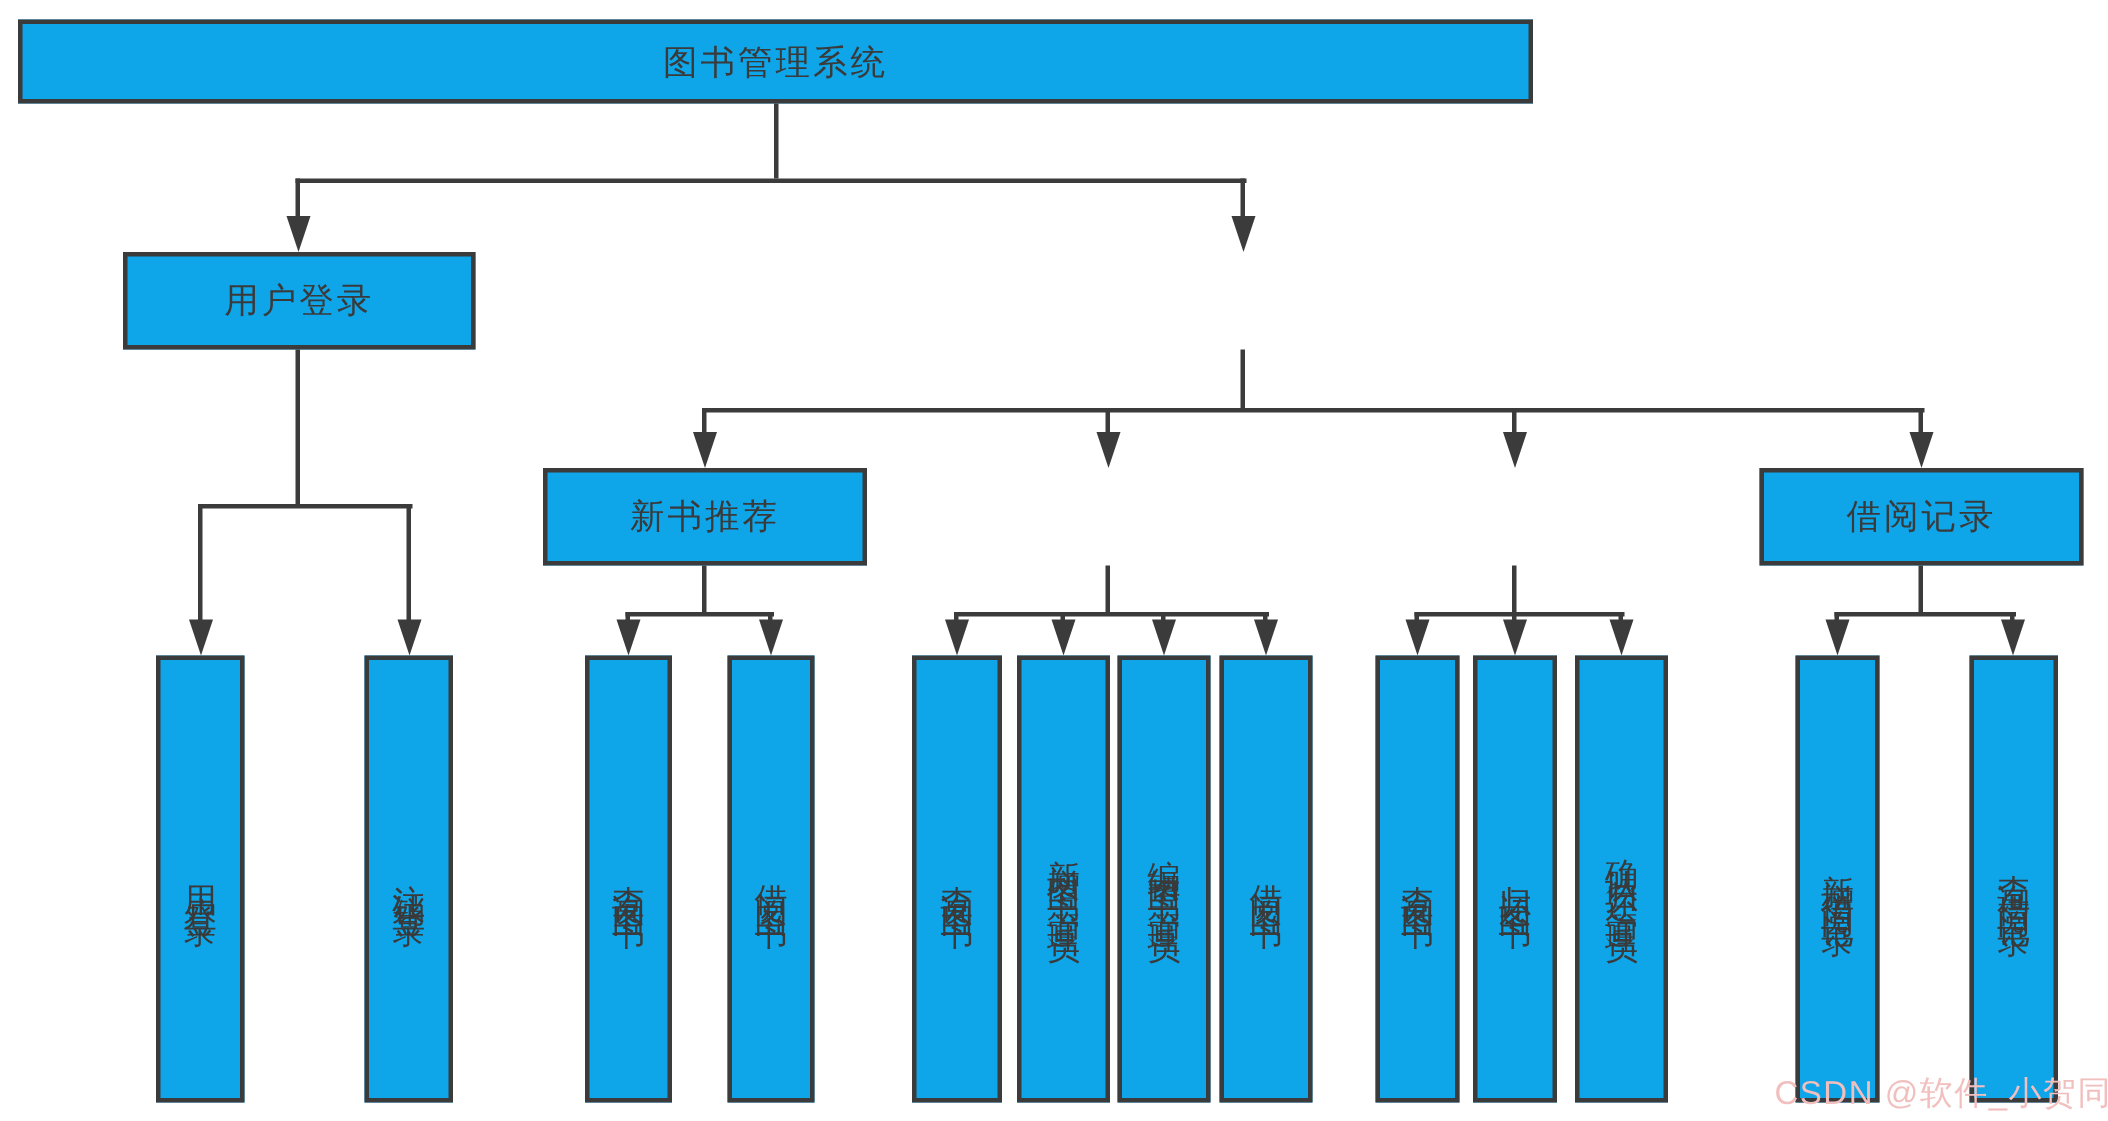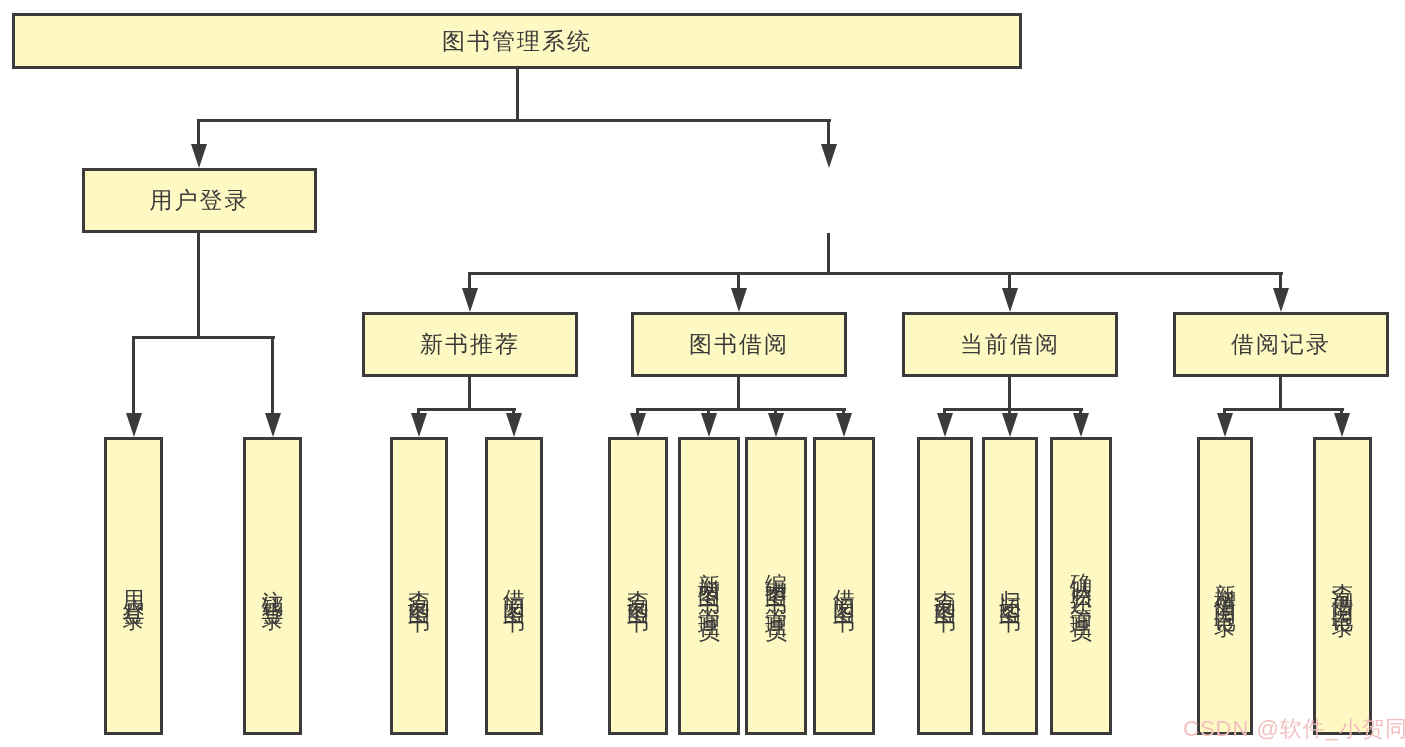--- a/index.html
+++ b/index.html
@@ -7,21 +7,21 @@
     position:relative;
     width:1405px;height:747px;
     background:#ffffff;
     font-family:"Liberation Sans","DejaVu Sans",sans-serif;
     overflow:hidden;
   }
   .box{
     position:absolute;
     box-sizing:border-box;
     border:3px solid #3b3b3b;
-    background:#fef9c3;
+    background:#0ea5e9;
     display:flex;
     align-items:center;
     justify-content:center;
     color:#3a3a3a;
     font-size:23px;
     letter-spacing:2px;
     text-align:center;
   }
   .hnode{height:65px;}
   .vbox{
@@ -79,22 +79,20 @@
   <div class="vline" style="left:468px;top:272px;height:22px;"></div>
   <div class="vline" style="left:737px;top:272px;height:22px;"></div>
   <div class="vline" style="left:1008px;top:272px;height:22px;"></div>
   <div class="vline" style="left:1279px;top:272px;height:22px;"></div>
   <div class="arrow" style="left:462px;top:288px;"></div>
   <div class="arrow" style="left:731px;top:288px;"></div>
   <div class="arrow" style="left:1002px;top:288px;"></div>
   <div class="arrow" style="left:1273px;top:288px;"></div>
 
   <div class="box hnode" style="left:362px;top:312px;width:216px;">新书推荐</div>
-  <div class="box hnode" style="left:631px;top:312px;width:216px;">图书借阅</div>
-  <div class="box hnode" style="left:902px;top:312px;width:216px;">当前借阅</div>
   <div class="box hnode" style="left:1173px;top:312px;width:216px;text-align:right;">借阅记录</div>
 
   <div class="vline" style="left:468px;top:377px;height:32px;"></div>
   <div class="hline" style="left:417px;top:408px;width:99px;"></div>
   <div class="vline" style="left:417px;top:408px;height:11px;"></div>
   <div class="vline" style="left:512px;top:408px;height:11px;"></div>
   <div class="arrow" style="left:411px;top:413px;"></div>
   <div class="arrow" style="left:506px;top:413px;"></div>
 
   <div class="vline" style="left:737px;top:377px;height:32px;"></div>

